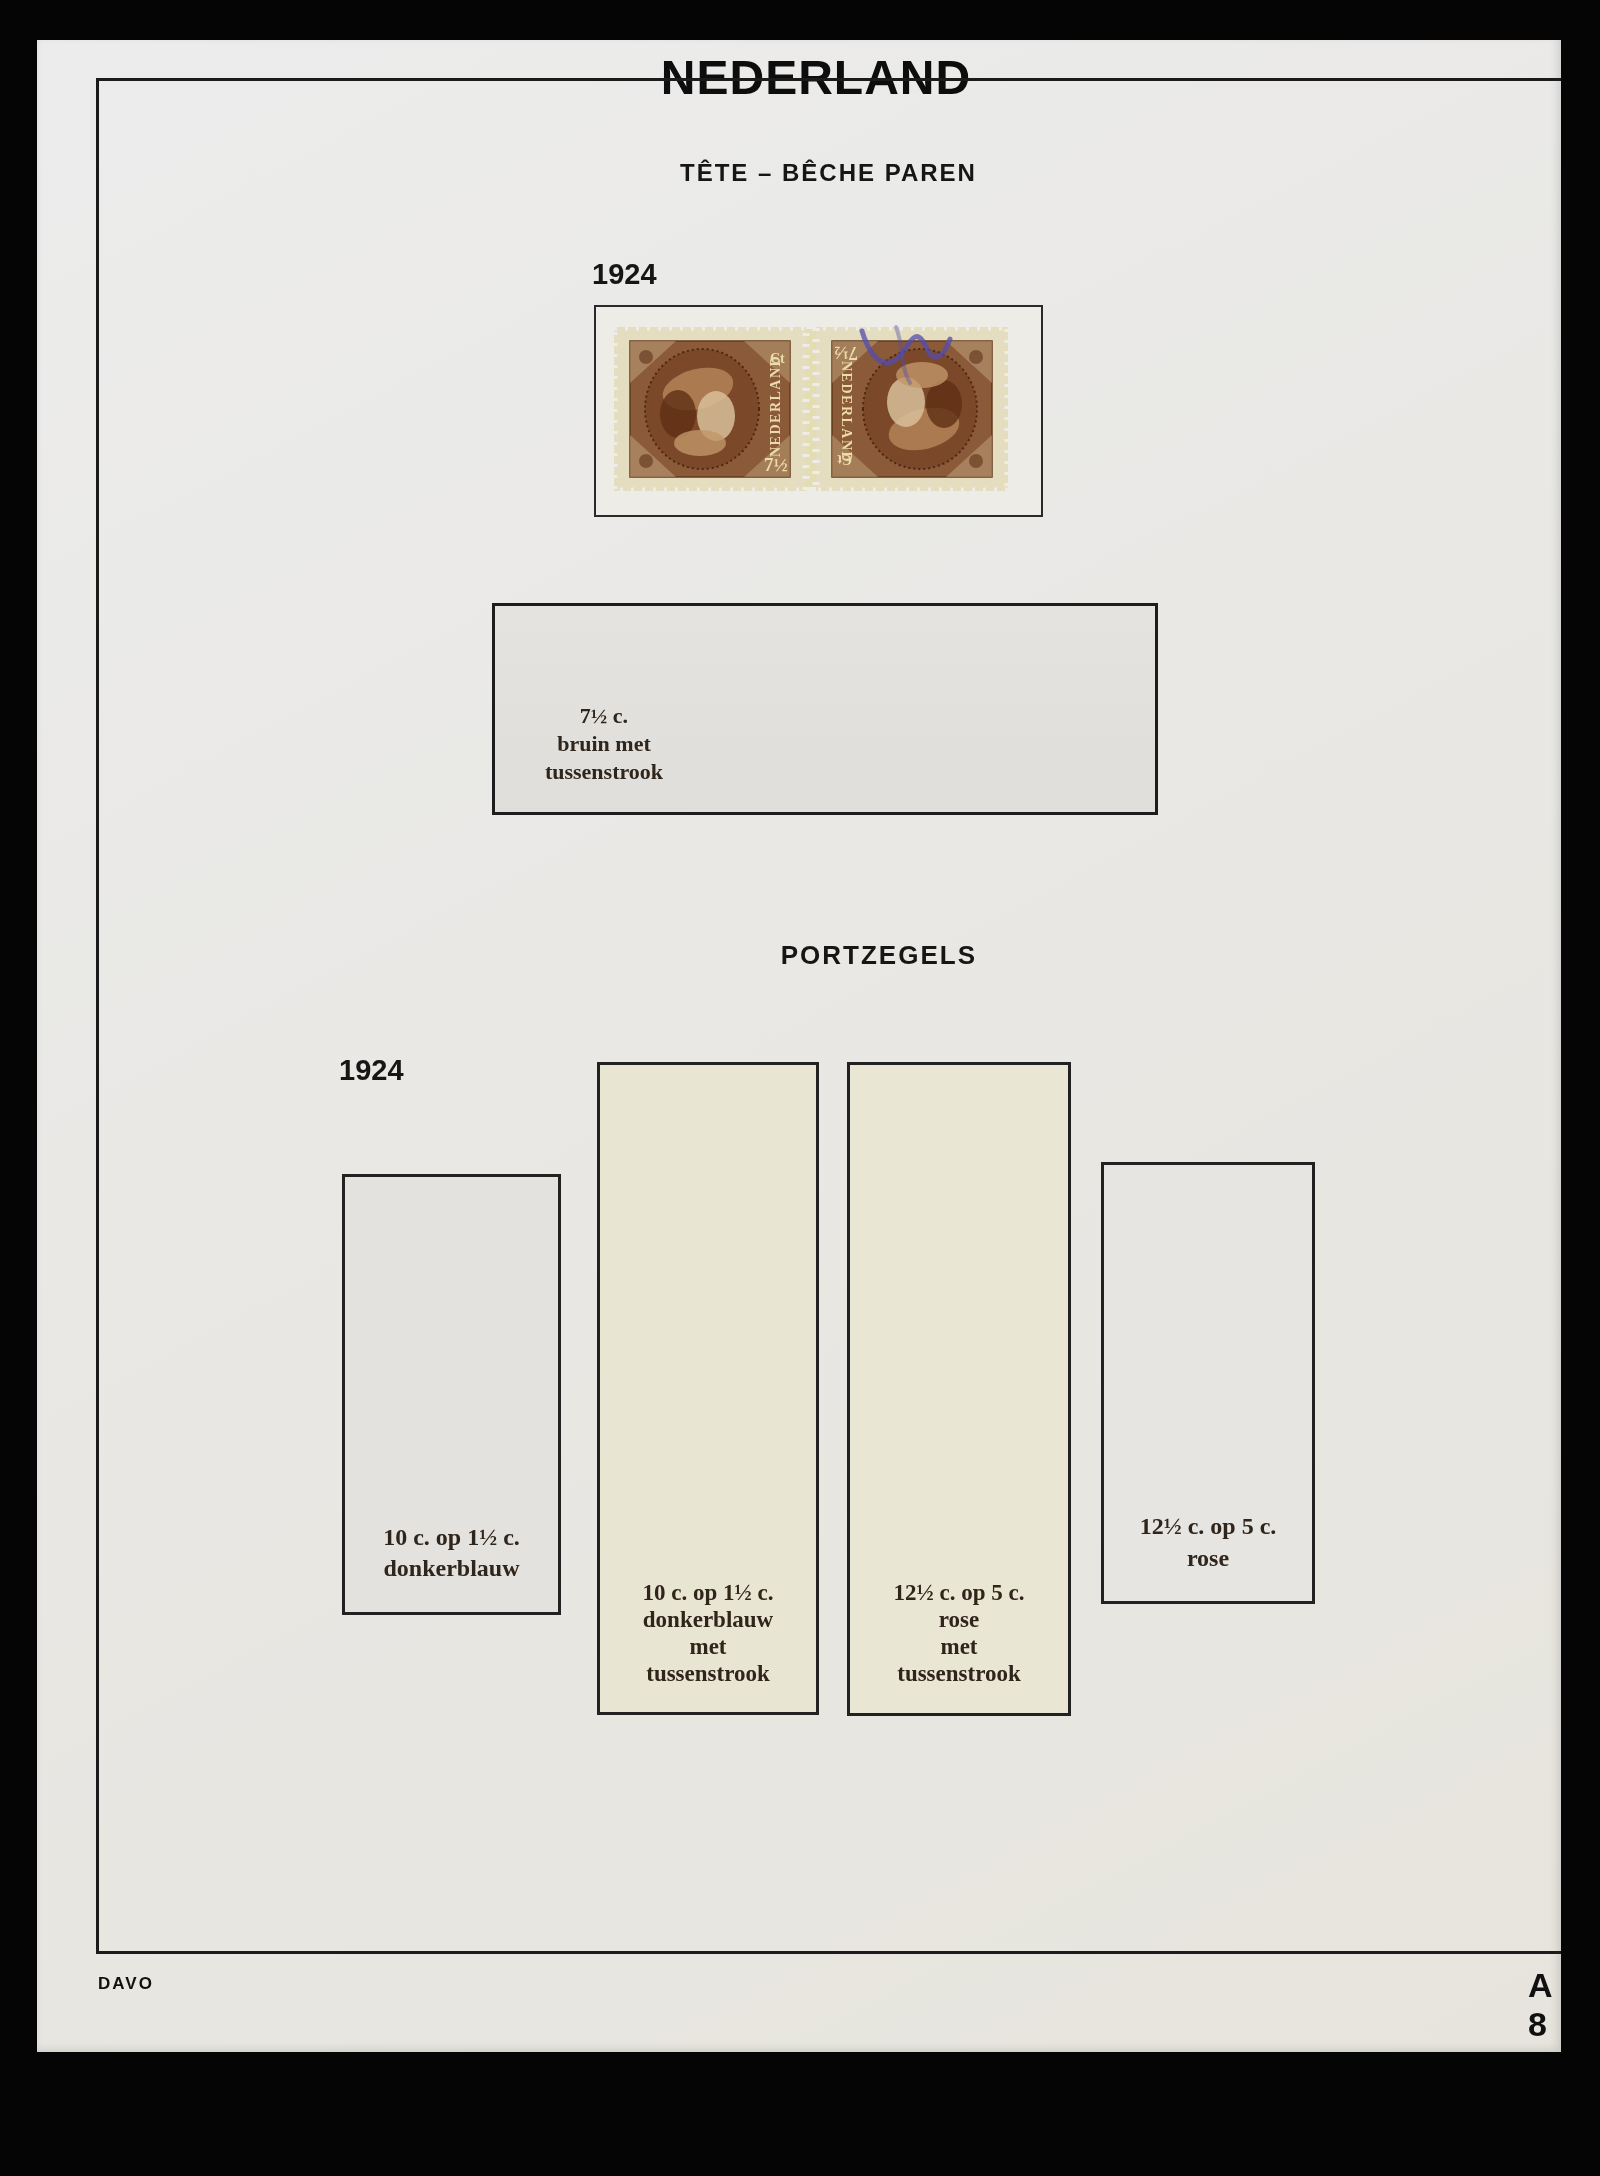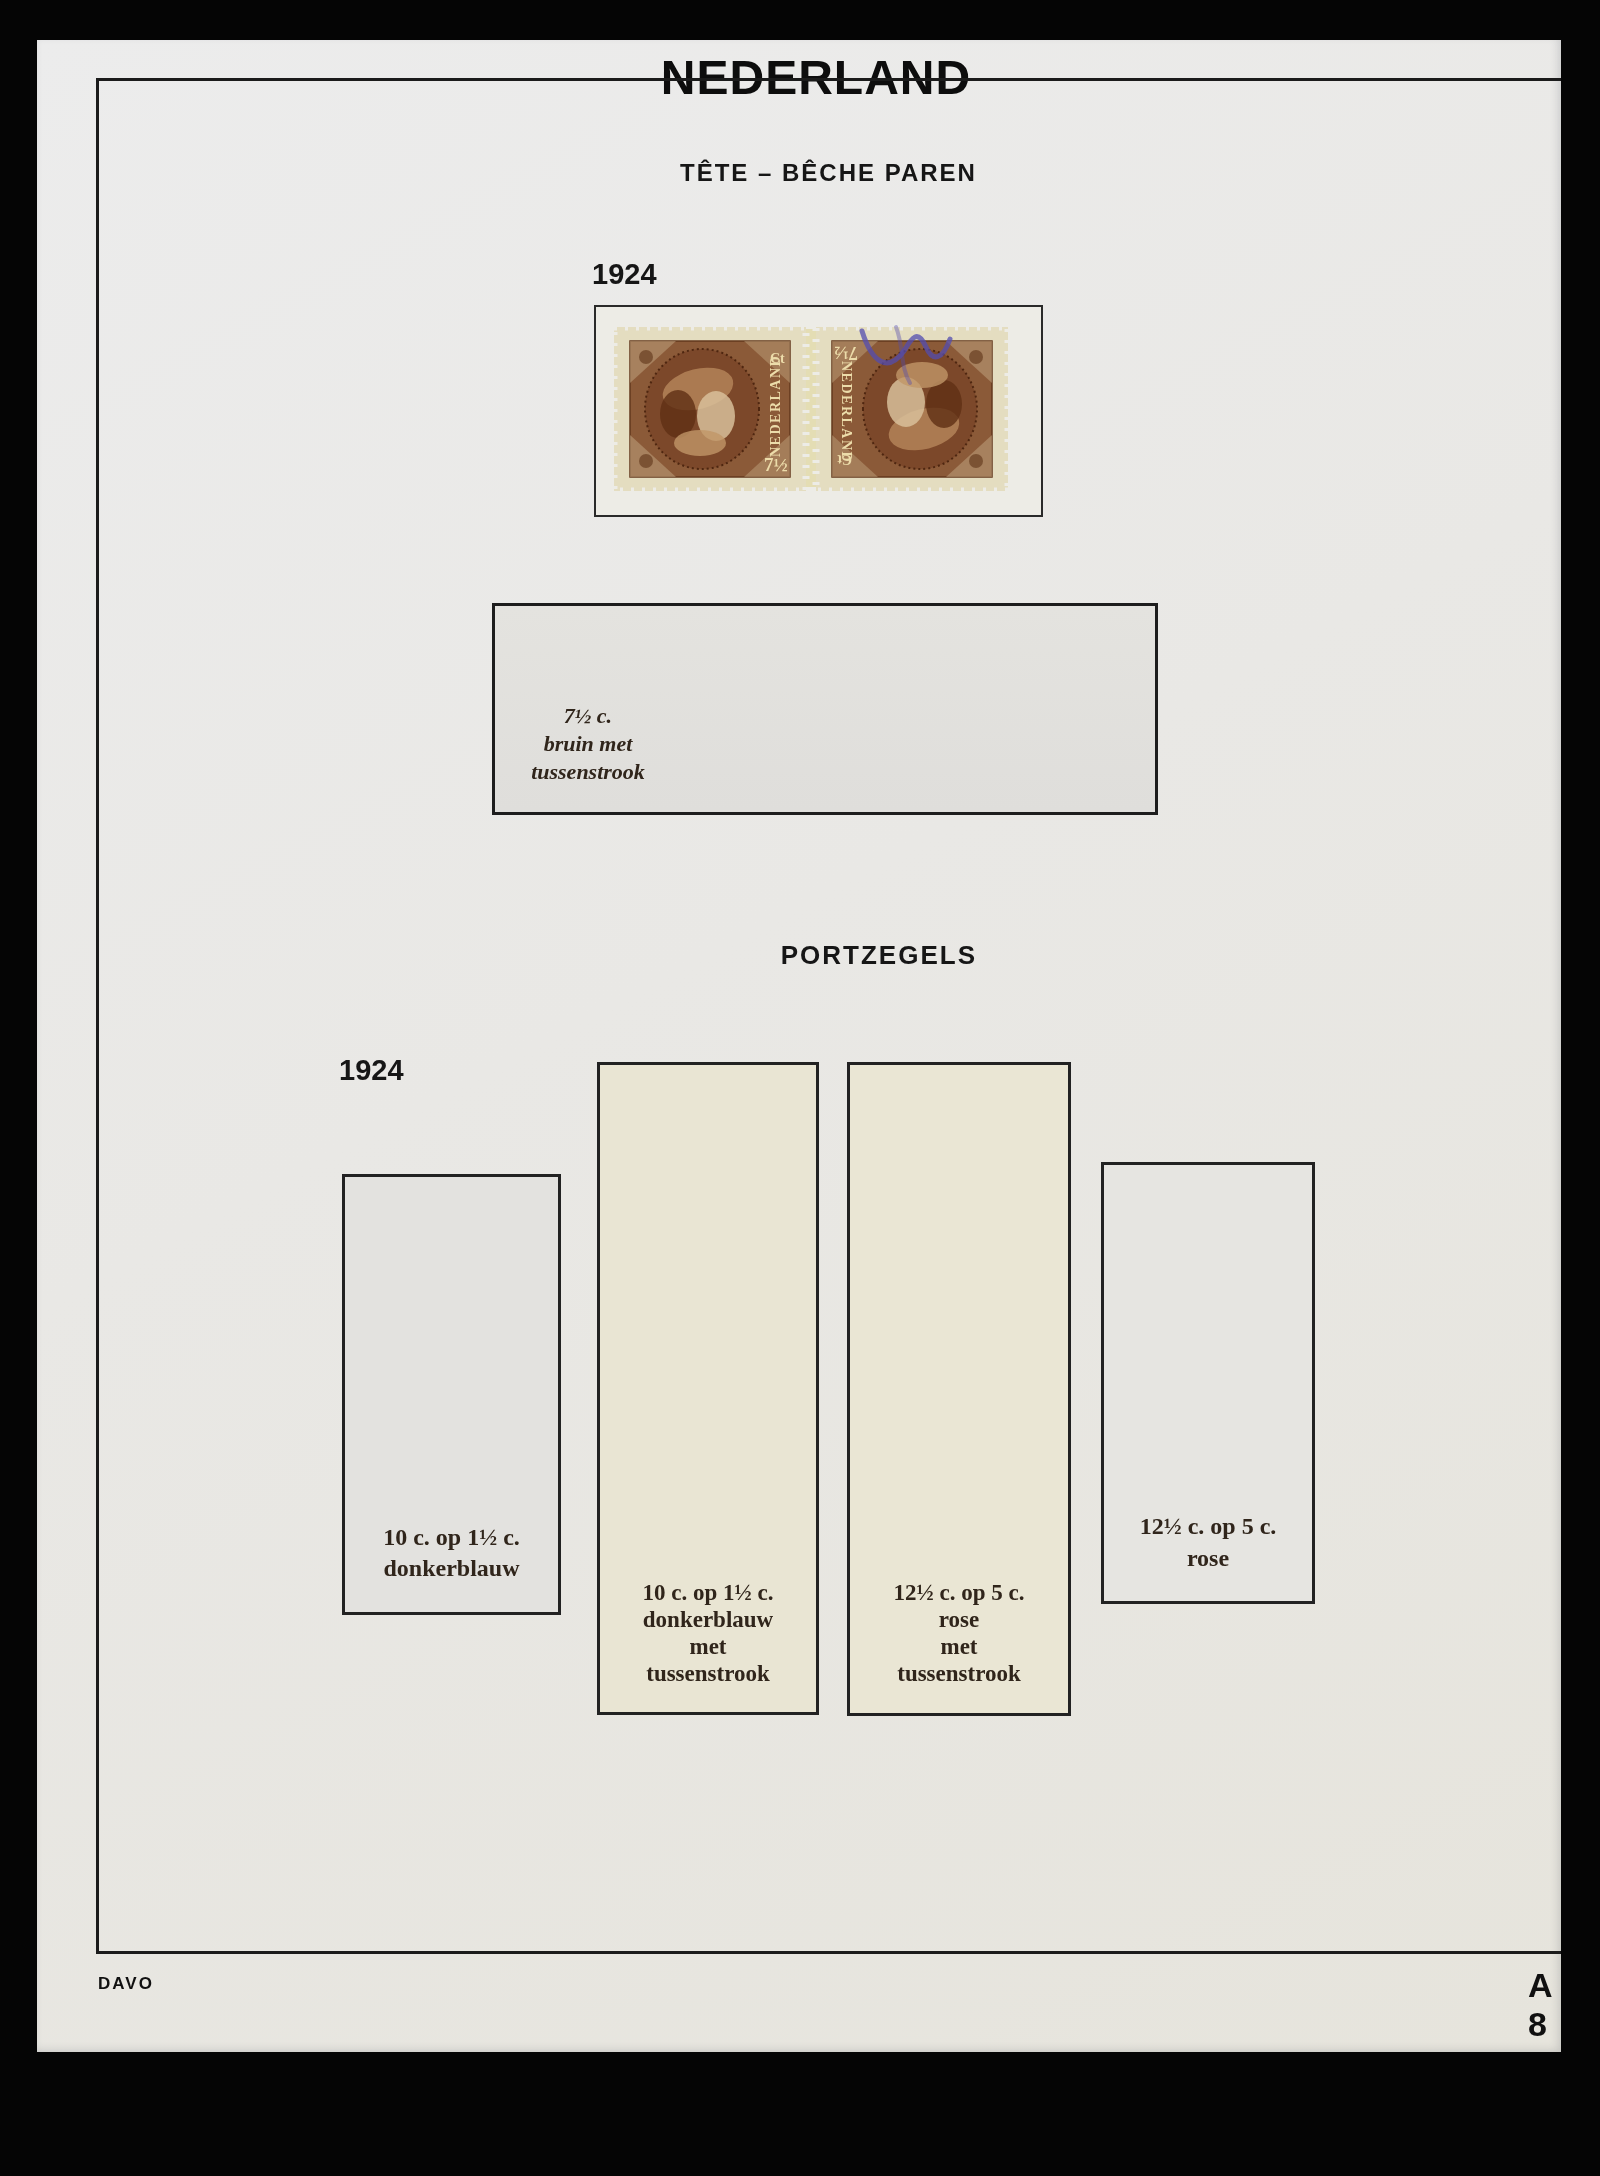--- a/index.html
+++ b/index.html
@@ -22,21 +22,21 @@
                letter-spacing:1px;z-index:1;color:#0d0d0d;}
   .sec1-title{left:626px;top:121px;width:310px;text-align:left;font-size:24px;letter-spacing:2px;z-index:3;margin-left:18px;}
   .sec2-title{left:641px;top:902px;width:300px;text-align:right;font-size:26px;letter-spacing:2px;z-index:3;}
   .year1{left:556px;top:220px;font-size:29px;z-index:3;}
   .year2{left:303px;top:1016px;font-size:29px;z-index:3;}
   .mount{box-sizing:border-box;z-index:3;}
   .stamp-mount{left:558px;top:267px;width:449px;height:212px;border:2px solid #2a2a2a;background:#edece6;}
   .stamp-svg{left:576px;top:281px;z-index:4;}
   .tb-mount{left:456px;top:565px;width:666px;height:212px;border:3px solid #1d1d1d;
             background:linear-gradient(#e4e3df,#dfdedb);}
-  .tb-label{left:452px;top:664px;width:200px;text-align:center;font-size:22px;line-height:28px;z-index:4;font-style:italic;}
+  .tb-label{left:468px;top:664px;width:200px;text-align:center;font-size:22px;line-height:28px;z-index:4;}
   .pm1{left:306px;top:1136px;width:219px;height:441px;border:3px solid #222;background:#e3e2df;}
   .pm2{left:561px;top:1024px;width:222px;height:653px;border:3px solid #222;background:#e9e5d3;}
   .pm3{left:811px;top:1024px;width:224px;height:654px;border:3px solid #222;background:#eae6d4;}
   .pm4{left:1065px;top:1124px;width:214px;height:442px;border:3px solid #222;background:#e6e5e1;}
   .pm1-label{left:306px;top:1484px;width:219px;text-align:center;font-size:24px;line-height:31px;z-index:4;}
   .pm2-label{left:561px;top:1541px;width:222px;text-align:center;font-size:23px;line-height:27px;z-index:4;}
   .pm3-label{left:811px;top:1541px;width:224px;text-align:center;font-size:23px;line-height:27px;z-index:4;}
   .pm4-label{left:1065px;top:1472px;width:214px;text-align:center;font-size:24px;line-height:32px;z-index:4;}
   .davo{left:62px;top:1936px;font-size:17px;letter-spacing:2px;z-index:3;color:#101010;}
   .pagecode{left:1492px;top:1928px;font-size:34px;letter-spacing:3px;z-index:3;color:#101010;}

